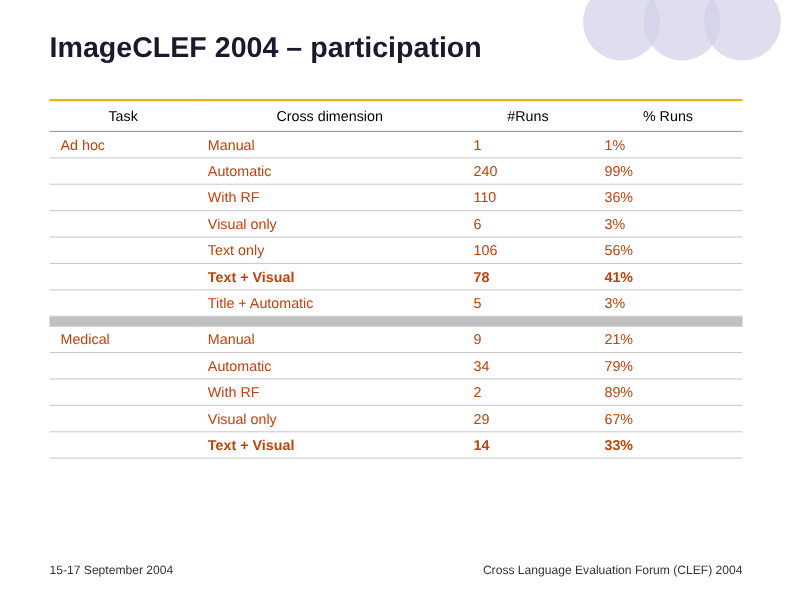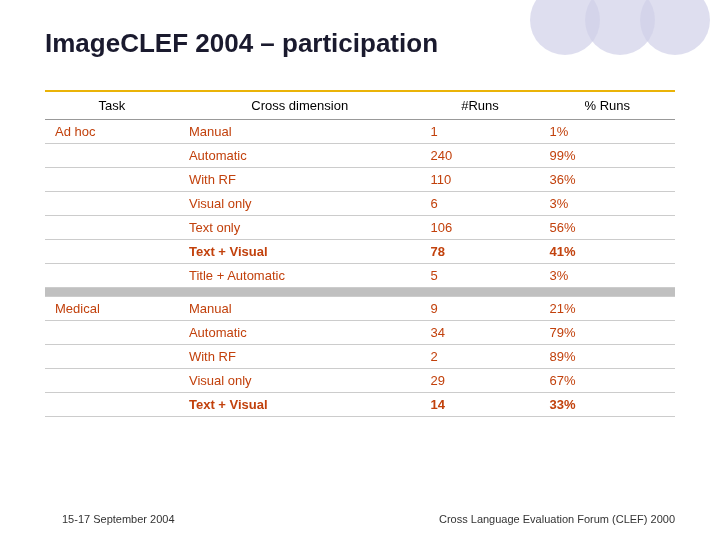--- a/index.html
+++ b/index.html
@@ -87,21 +87,20 @@
     tbody tr.bold-row td {
       font-weight: bold;
     }
 
     .footer-left {
       position: absolute;
       bottom: 15px;
       left: 45px;
       font-size: 11px;
       color: #333;
-      margin-left: 17px;
     }
 
     .footer-right {
       position: absolute;
       bottom: 15px;
       right: 45px;
       font-size: 11px;
       color: #333;
     }
   </style>
@@ -203,13 +202,13 @@
           <td></td>
           <td>Text + Visual</td>
           <td>14</td>
           <td>33%</td>
         </tr>
       </tbody>
   </table>
 </div>
 
 <div class="footer-left">15-17 September 2004</div>
-<div class="footer-right">Cross Language Evaluation Forum (CLEF) 2000</div>
+<div class="footer-right">Cross Language Evaluation Forum (CLEF) 2004</div>
 
 </body></html>

